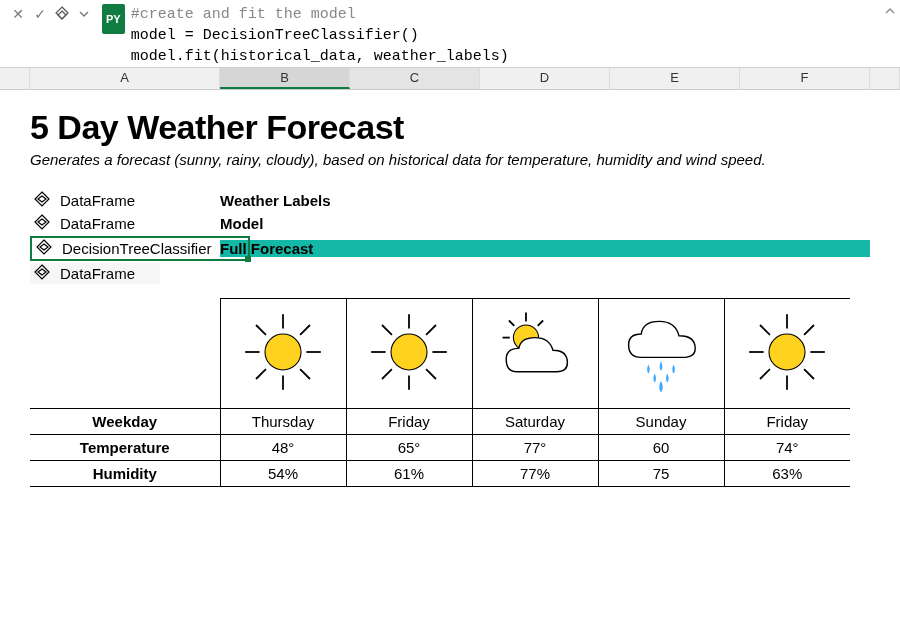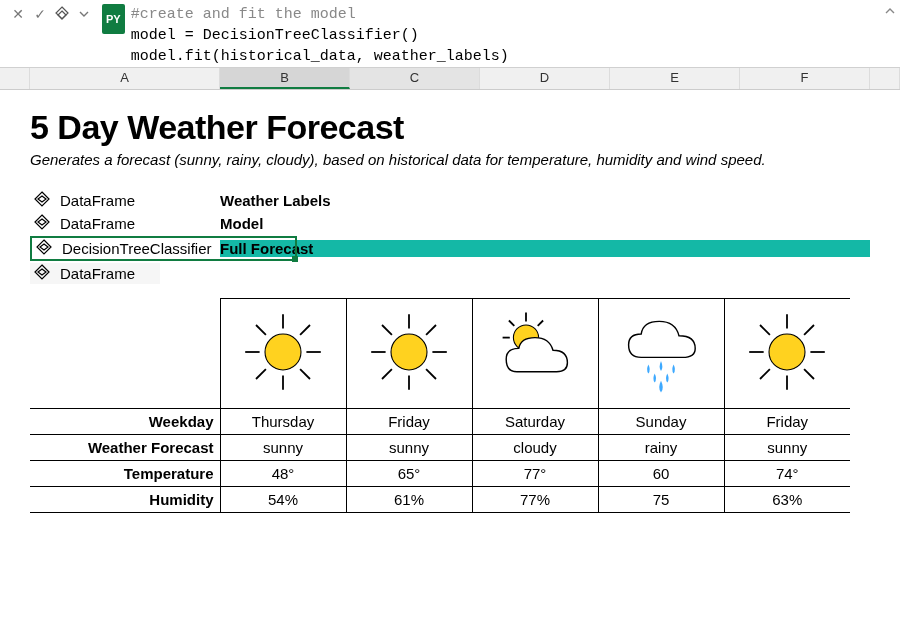--- a/index.html
+++ b/index.html
@@ -123,21 +123,21 @@
   }
   .forecast col.lbl { width: 190px; }
   .forecast col.day { width: 126px; }
   .forecast td, .forecast th {
     border: 1px solid #000;
     padding: 4px 6px;
     text-align: center;
     font-size: 15px;
   }
   .forecast td.rowlbl {
-    text-align: right;
+    text-align: center;
     font-weight: 600;
     border-left: none;
     border-right: 1px solid #000;
   }
   .forecast tr.icons td { height: 110px; padding: 8px 4px; }
   .forecast tr.icons td.rowlbl { border-top: none; border-left: none; border-right: 1px solid #000; border-bottom: 1px solid #000; }
   .forecast tr.icons td:first-child { border-top: none; }
   .forecast tr td:first-child { border-left: none; }
   .forecast tr td:last-child { border-right: none; }
   .forecast tr:last-child td { border-bottom: 1px solid #000; }
@@ -201,21 +201,21 @@
     <div class="meta-label">Weather Labels</div>
     <div class="meta-value" style="width:130px">
       <span class="diamond-icon"><svg width="16" height="16" viewBox="0 0 16 16">
             <path d="M8 1 L15 8 L8 15 L1 8 Z" fill="none" stroke="#000" stroke-width="1.2"></path>
             <path d="M8 5 L12 8 L8 11 L4 8 Z" fill="none" stroke="#000" stroke-width="1.2"></path>
           </svg></span>
       <span>DataFrame</span>
     </div>
 
     <div class="meta-label">Model</div>
-    <div class="meta-value selected-cell" style="width:267px">
+    <div class="meta-value selected-cell" style="width:220px">
       <span class="diamond-icon"><svg width="16" height="16" viewBox="0 0 16 16">
             <path d="M8 1 L15 8 L8 15 L1 8 Z" fill="none" stroke="#000" stroke-width="1.2"></path>
             <path d="M8 5 L12 8 L8 11 L4 8 Z" fill="none" stroke="#000" stroke-width="1.2"></path>
           </svg></span>
       <span>DecisionTreeClassifier</span>
     </div>
 
     <div class="meta-label shaded">Full Forecast</div>
     <div class="meta-value shaded" style="width:130px">
       <span class="diamond-icon"><svg width="16" height="16" viewBox="0 0 16 16">
@@ -304,28 +304,20 @@
 
       <tr>
         <td class="rowlbl">Weekday</td>
         <td>Thursday</td>
         <td>Friday</td>
         <td>Saturday</td>
         <td>Sunday</td>
         <td>Friday</td>
       </tr>
 
-      <tr>
-        <td class="rowlbl">Weather Forecast</td>
-        <td>sunny</td>
-        <td>sunny</td>
-        <td>cloudy</td>
-        <td>rainy</td>
-        <td>sunny</td>
-      </tr>
 
       <tr>
         <td class="rowlbl">Temperature</td>
         <td>48°</td>
         <td>65°</td>
         <td>77°</td>
         <td>60</td>
         <td>74°</td>
       </tr>
 

